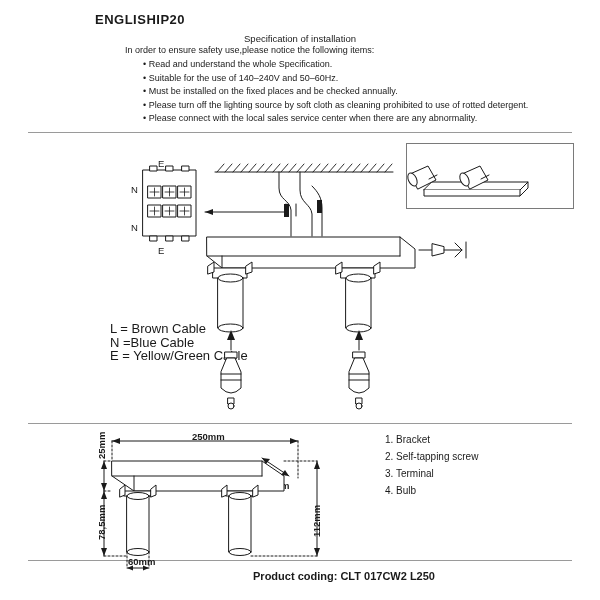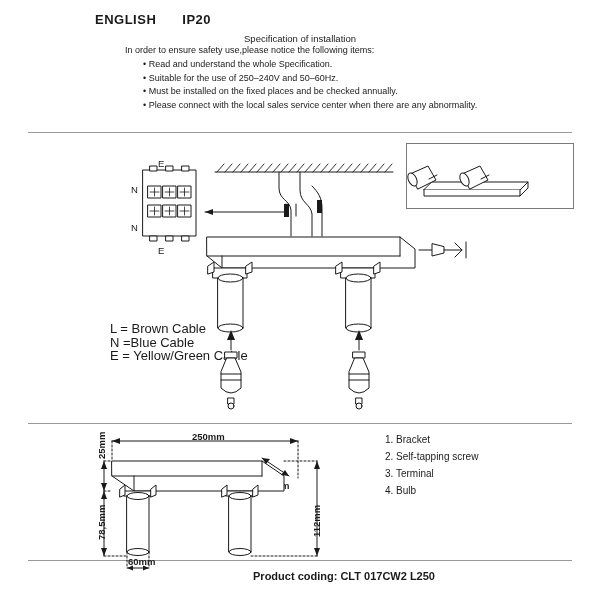--- a/index.html
+++ b/index.html
@@ -22,21 +22,20 @@
   
   .hdr {
     position: absolute;
     top: 12px;
     left: 95px;
     font-size: 13px;
     font-weight: bold;
     letter-spacing: 0.5px;
   }
   .hdr .ip {
-    margin-left: 26px;
   }
   .spec-title {
     position: absolute;
     top: 33px;
     left: 0;
     width: 600px;
     text-align: center;
     font-size: 9.5px;
   }
   .intro {
@@ -122,22 +121,23 @@
 
   <div class="hdr">
     <span>ENGLISH</span><span class="ip">IP20</span>
   </div>
 
   <div class="spec-title">Specification of installation</div>
   <div class="intro">In order to ensure safety use,please notice the following items:</div>
 
   <div class="bullets">
     <div>• Read and understand the whole Specification.</div>
-    <div>• Suitable for the use of 250–240V and 50–60Hz.</div>
+    <div>• Suitable for the use of 140–240V and 50–60Hz.</div>
     <div>• Must be installed on the fixed places and be checked annually.</div>
+    <div>• Please turn off the lighting source by soft cloth as cleaning prohibited to use of rotted detergent.</div>
     <div>• Please connect with the local sales service center when there are any abnormality.</div>
   </div>
 
   <div class="divider" style="top:132px;"></div>
   <div class="divider" style="top:423px;"></div>
   <div class="divider" style="top:560px;"></div>
 
   <div class="inset"></div>
 
   <div class="legend">

